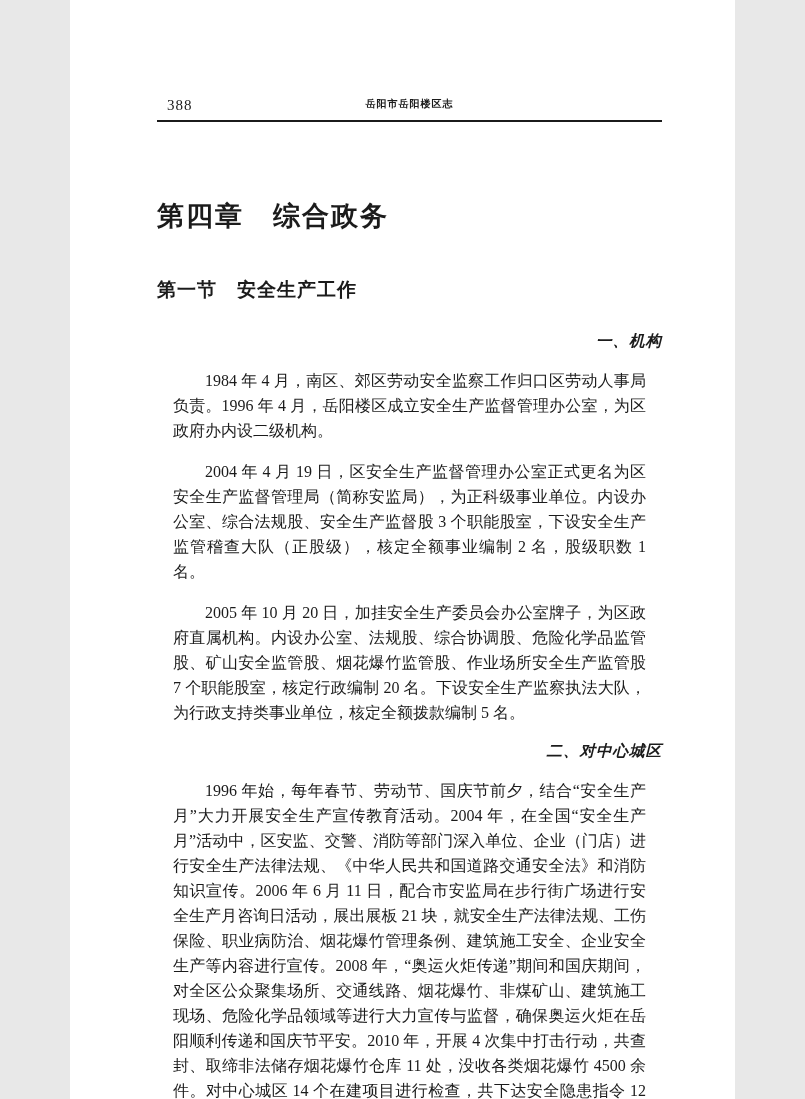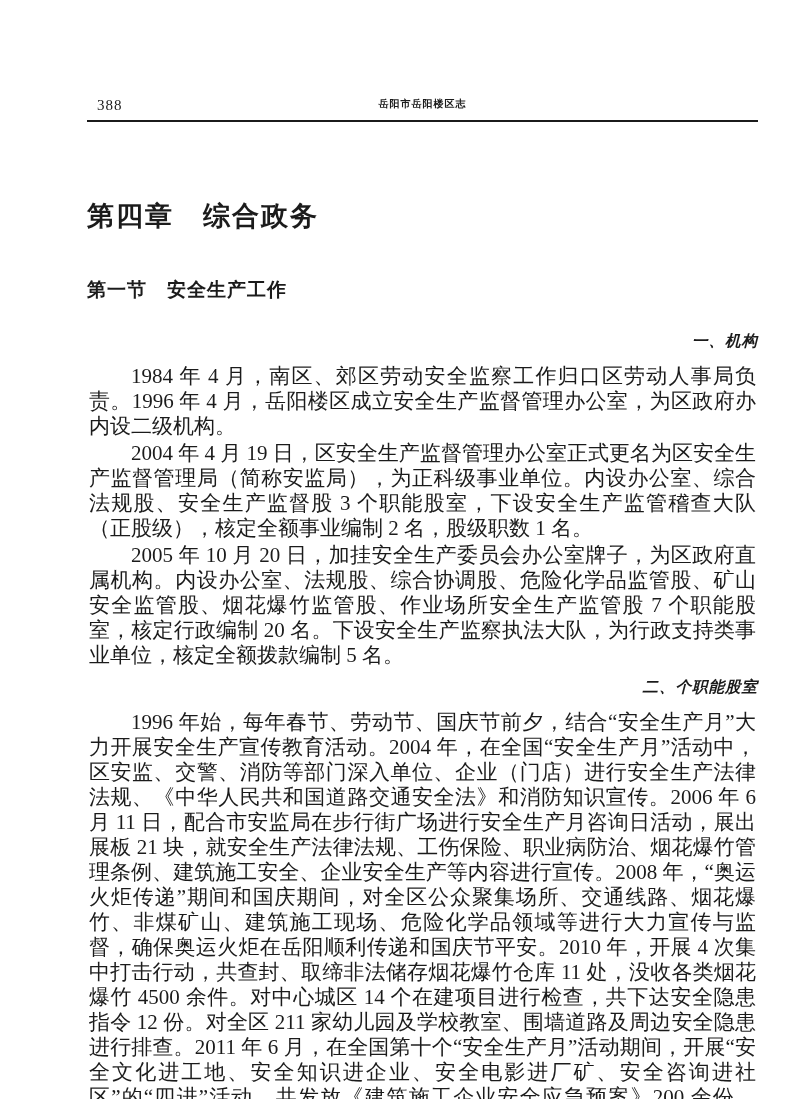--- a/index.html
+++ b/index.html
@@ -2,27 +2,27 @@
 <html><head>
 <meta charset="utf-8">
 <style>
   html, body {
     margin: 0;
     padding: 0;
     background: #e8e8e8;
   }
   .page {
     position: relative;
-    width: 805px;
+    width: 665px;
     height: 1099px;
     margin: 0 auto;
     background: #ffffff;
     color: #1b1b1b;
     box-sizing: border-box;
-    padding: 97px 47px 0 87px;
+    padding: 97px 73px 0 87px;
     overflow: hidden;
     font-family: "Liberation Serif", serif;
   }
   .running-header {
     position: relative;
     height: 19px;
   }
   .page-number {
     position: absolute;
     left: 10px;
@@ -68,25 +68,25 @@
     font-family: "Liberation Serif", serif;
     margin: 30px 0 12px 0;
     text-indent: 2em;
     letter-spacing: 1px;
     text-align: right;
   }
   .subsection + .subsection .subsec-heading {
     margin-top: 9px;
   }
   .body-para {
-    font-size: 21px;
+    font-size: 16px;
     line-height: 25px;
     text-align: justify;
     text-indent: 2em;
-    margin: 2px;
+    margin: 16px;
   }
 </style>
 </head>
 <body>
 
 <div class="page">
 
   <div class="running-header">
     <span class="page-number">388</span>
     <div class="book-title">岳阳市岳阳楼区志</div>
@@ -98,17 +98,17 @@
   <h2 class="section-title">第一节　安全生产工作</h2>
 
   <div class="subsection">
     <h3 class="subsec-heading">一、机构</h3>
     <p class="body-para">1984 年 4 月，南区、郊区劳动安全监察工作归口区劳动人事局负责。1996 年 4 月，岳阳楼区成立安全生产监督管理办公室，为区政府办内设二级机构。</p>
     <p class="body-para">2004 年 4 月 19 日，区安全生产监督管理办公室正式更名为区安全生产监督管理局（简称安监局），为正科级事业单位。内设办公室、综合法规股、安全生产监督股 3 个职能股室，下设安全生产监管稽查大队（正股级），核定全额事业编制 2 名，股级职数 1 名。</p>
     <p class="body-para">2005 年 10 月 20 日，加挂安全生产委员会办公室牌子，为区政府直属机构。内设办公室、法规股、综合协调股、危险化学品监管股、矿山安全监管股、烟花爆竹监管股、作业场所安全生产监管股 7 个职能股室，核定行政编制 20 名。下设安全生产监察执法大队，为行政支持类事业单位，核定全额拨款编制 5 名。</p>
   </div>
 
   <div class="subsection">
-    <h3 class="subsec-heading">二、个职能股室</h3>
+    <h3 class="subsec-heading">二、对中心城区</h3>
     <p class="body-para">1996 年始，每年春节、劳动节、国庆节前夕，结合“安全生产月”大力开展安全生产宣传教育活动。2004 年，在全国“安全生产月”活动中，区安监、交警、消防等部门深入单位、企业（门店）进行安全生产法律法规、《中华人民共和国道路交通安全法》和消防知识宣传。2006 年 6 月 11 日，配合市安监局在步行街广场进行安全生产月咨询日活动，展出展板 21 块，就安全生产法律法规、工伤保险、职业病防治、烟花爆竹管理条例、建筑施工安全、企业安全生产等内容进行宣传。2008 年，“奥运火炬传递”期间和国庆期间，对全区公众聚集场所、交通线路、烟花爆竹、非煤矿山、建筑施工现场、危险化学品领域等进行大力宣传与监督，确保奥运火炬在岳阳顺利传递和国庆节平安。2010 年，开展 4 次集中打击行动，共查封、取缔非法储存烟花爆竹仓库 11 处，没收各类烟花爆竹 4500 余件。对中心城区 14 个在建项目进行检查，共下达安全隐患指令 12 份。对全区 211 家幼儿园及学校教室、围墙道路及周边安全隐患进行排查。2011 年 6 月，在全国第十个“安全生产月”活动期间，开展“安全文化进工地、安全知识进企业、安全电影进厂矿、安全咨询进社区”的“四进”活动。共发放《建筑施工企业安全应急预案》200 余份、《企业从业人员安全生产权利与义务知识手册》300 余册、《专家谈安全——一堂危险化学品安全生产专家课》光碟 50 余张，播放警示教育片 18 场次，群众达 2000 余人。2012 年，组织开展以“科学发展、安全发展”为主题系列宣传活动。区安监局、君山消防大队、区卫生局、区工信局、区教育局、君山公安分局等 11 个部门，设立咨询台 12 个，展出宣传版 40 余块，在步步高商业广场开展宣传咨询日活动，共向群众发放宣传资料 1500 余份，接收群众咨询 700 多人。</p>
   </div>
 
 </div>
 
 </body></html>

